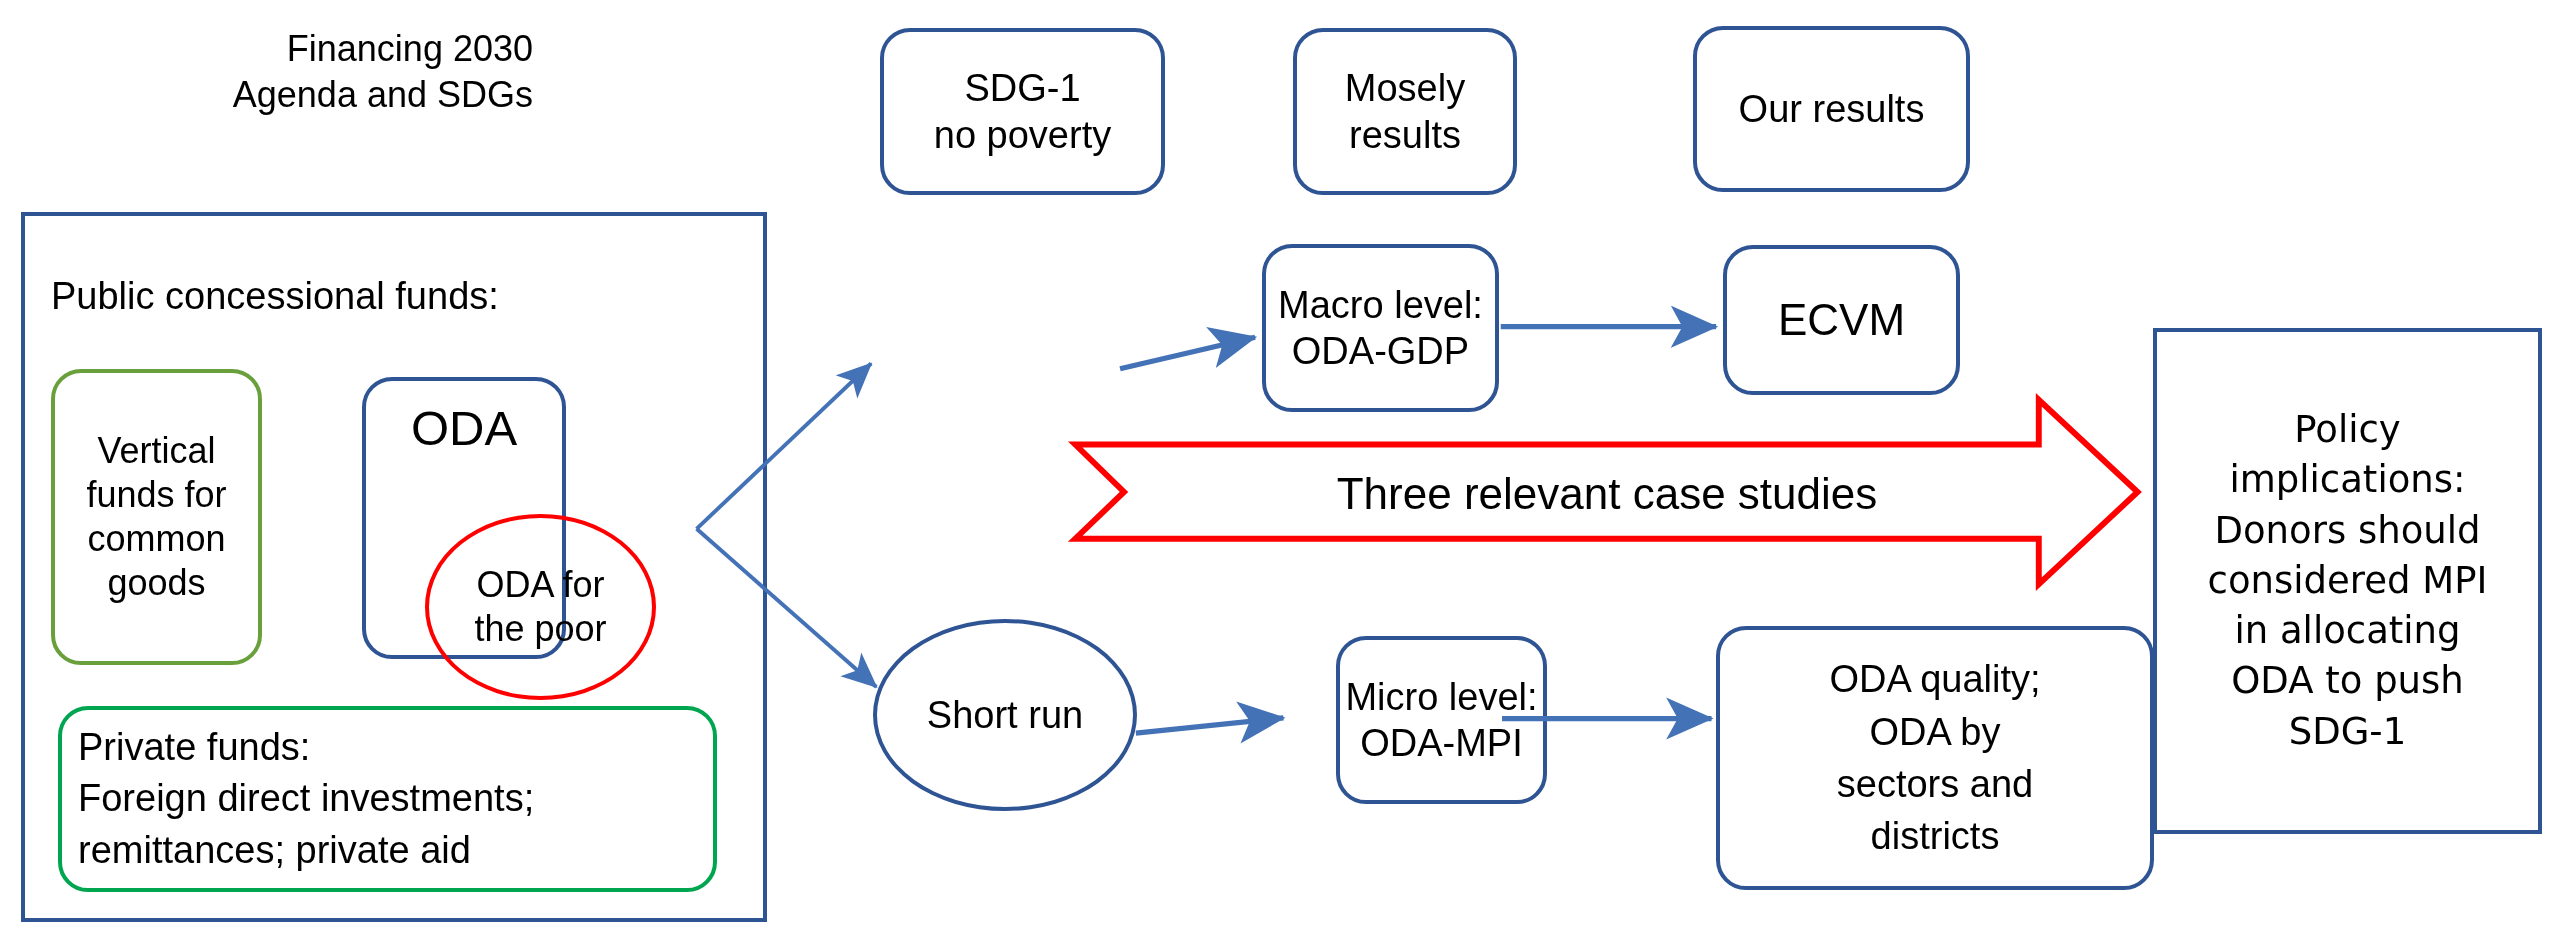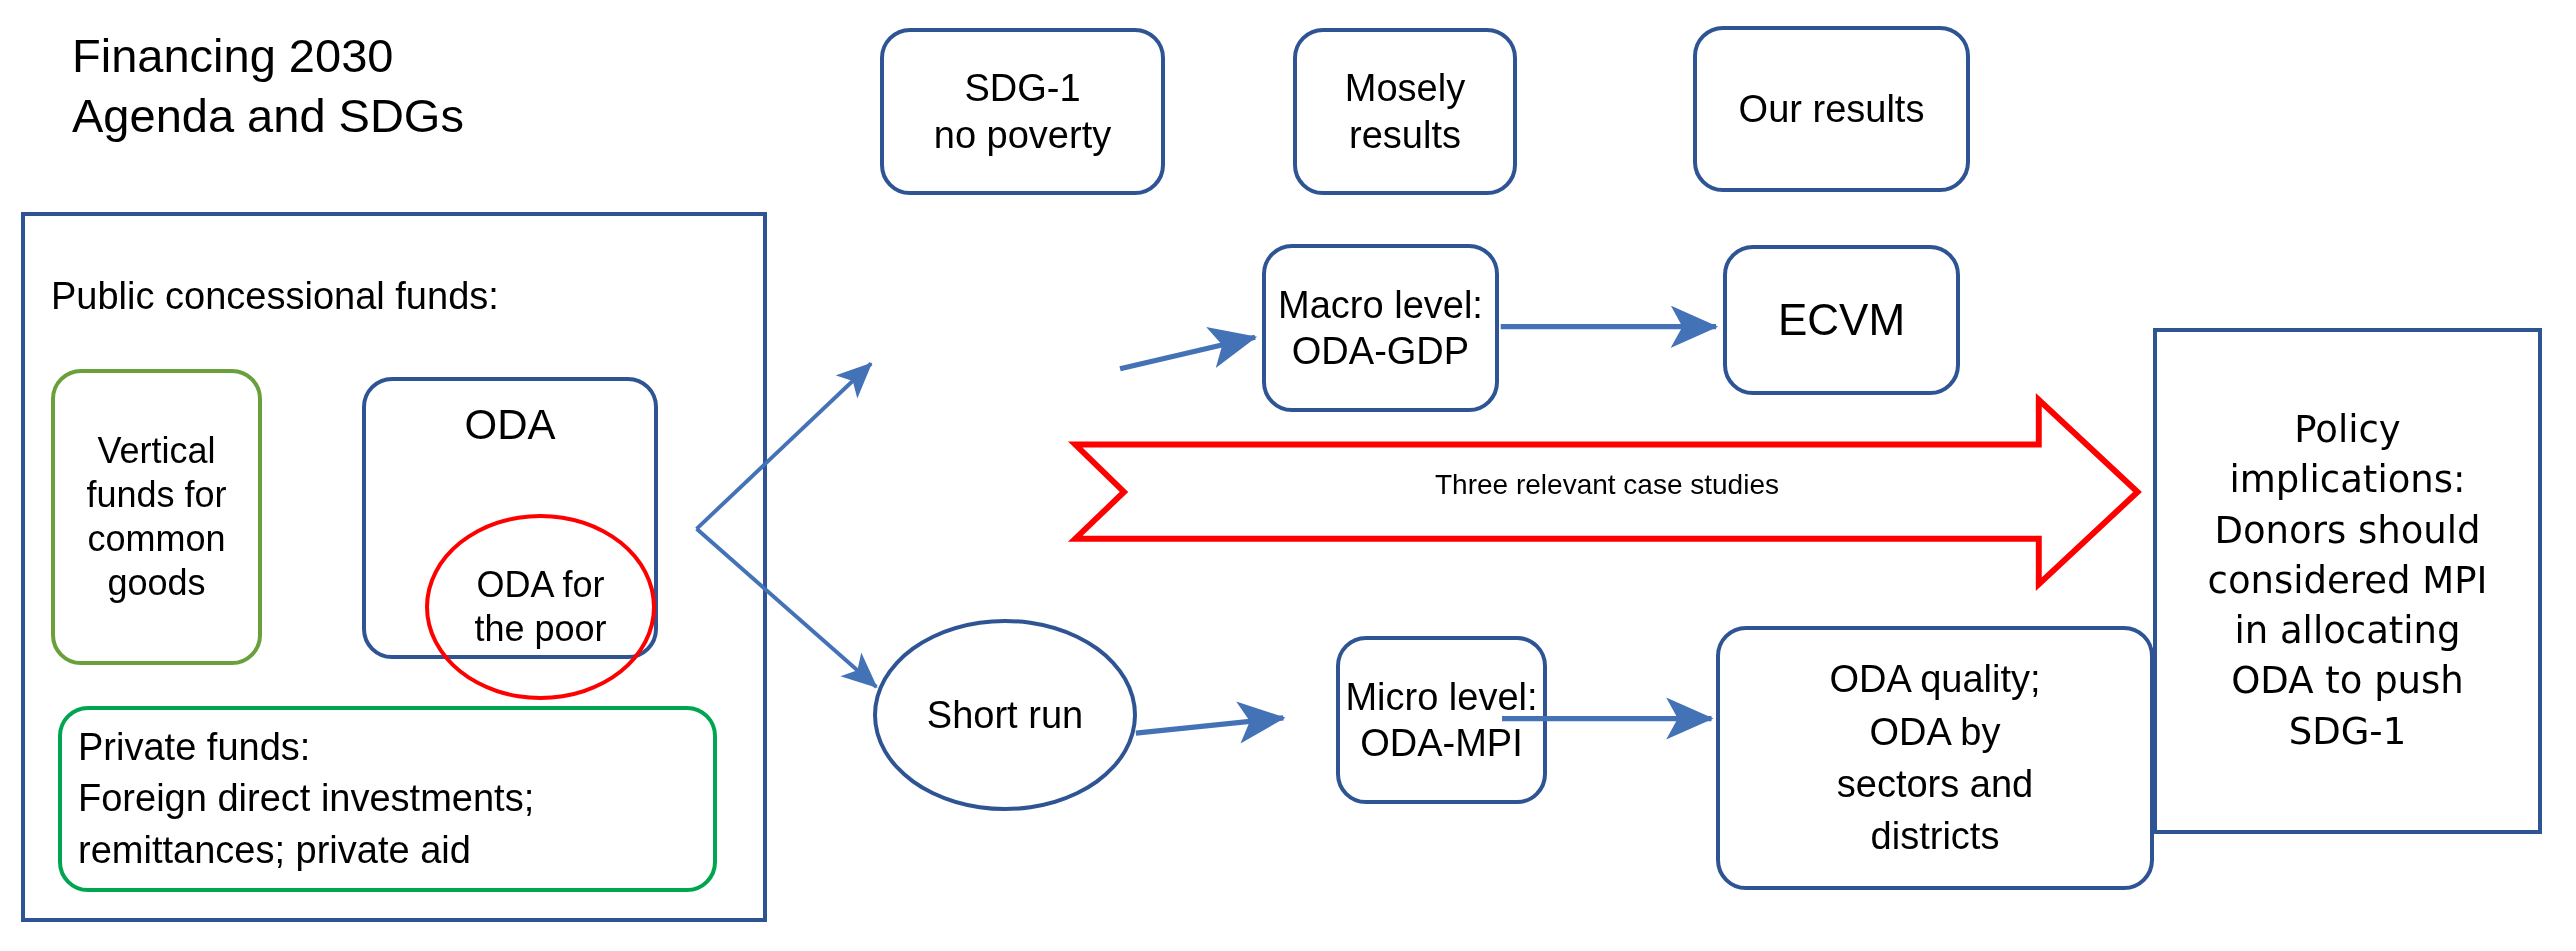--- a/index.html
+++ b/index.html
@@ -27,22 +27,22 @@
   .rr-green-light{ border:4.6px solid #6aa03c; border-radius:30px; }
   .rr-green{ border:4.6px solid #00a550; border-radius:30px; }
   .ell{ border:4.6px solid #2e5494; border-radius:50%; }
   .ell-red{ border:4.6px solid #ff0000; border-radius:50%; }
 
   
   #title{
     position:absolute;
     left:72px; top:26px;
     width:461px;
-    text-align:left;
-    font-size:47px;
+    text-align:right;
+    font-size:36px;
     line-height:1.28;
     white-space:pre-line;
   }
 
   
   #outer-frame{
     position:absolute;
     left:21px; top:212px;
     width:746px; height:710px;
     border:4.6px solid #2e5494;
@@ -56,22 +56,22 @@
     text-align:left;
     white-space:pre;
   }
 
   #vertical-funds{
     left:51px; top:369px; width:211px; height:296px;
     font-size:36px; padding:5.3px 6.6px;
     white-space:pre-line;
   }
   #oda-box{
-    left:362px; top:377px; width:296px; height:282px;
-    font-size:42px;
+    left:362px; top:377px; width:204px; height:282px;
+    font-size:49px;
     align-items:flex-start;
     padding-top:18.4px;
   }
   #oda-poor{
     left:425px; top:514px; width:231px; height:186px;
     font-size:36px;
     white-space:pre-line;
     z-index:6;
   }
   #private-funds{
@@ -108,21 +108,21 @@
     font-family:"DejaVu Sans", sans-serif;
     border:4px solid #2e5494;
   }
 
   
   #case-studies-text{
     position:absolute;
     left:1123px; top:469px;
     width:968px;
     text-align:center;
-    font-size:28px;
+    font-size:44px;
   }
 
   svg.overlay{ position:absolute; left:0; top:0; width:2576px; height:951px; pointer-events:none; }
 </style>
 </head>
 <body>
 
 <div id="stage">
 
   <div id="title">Financing 2030

